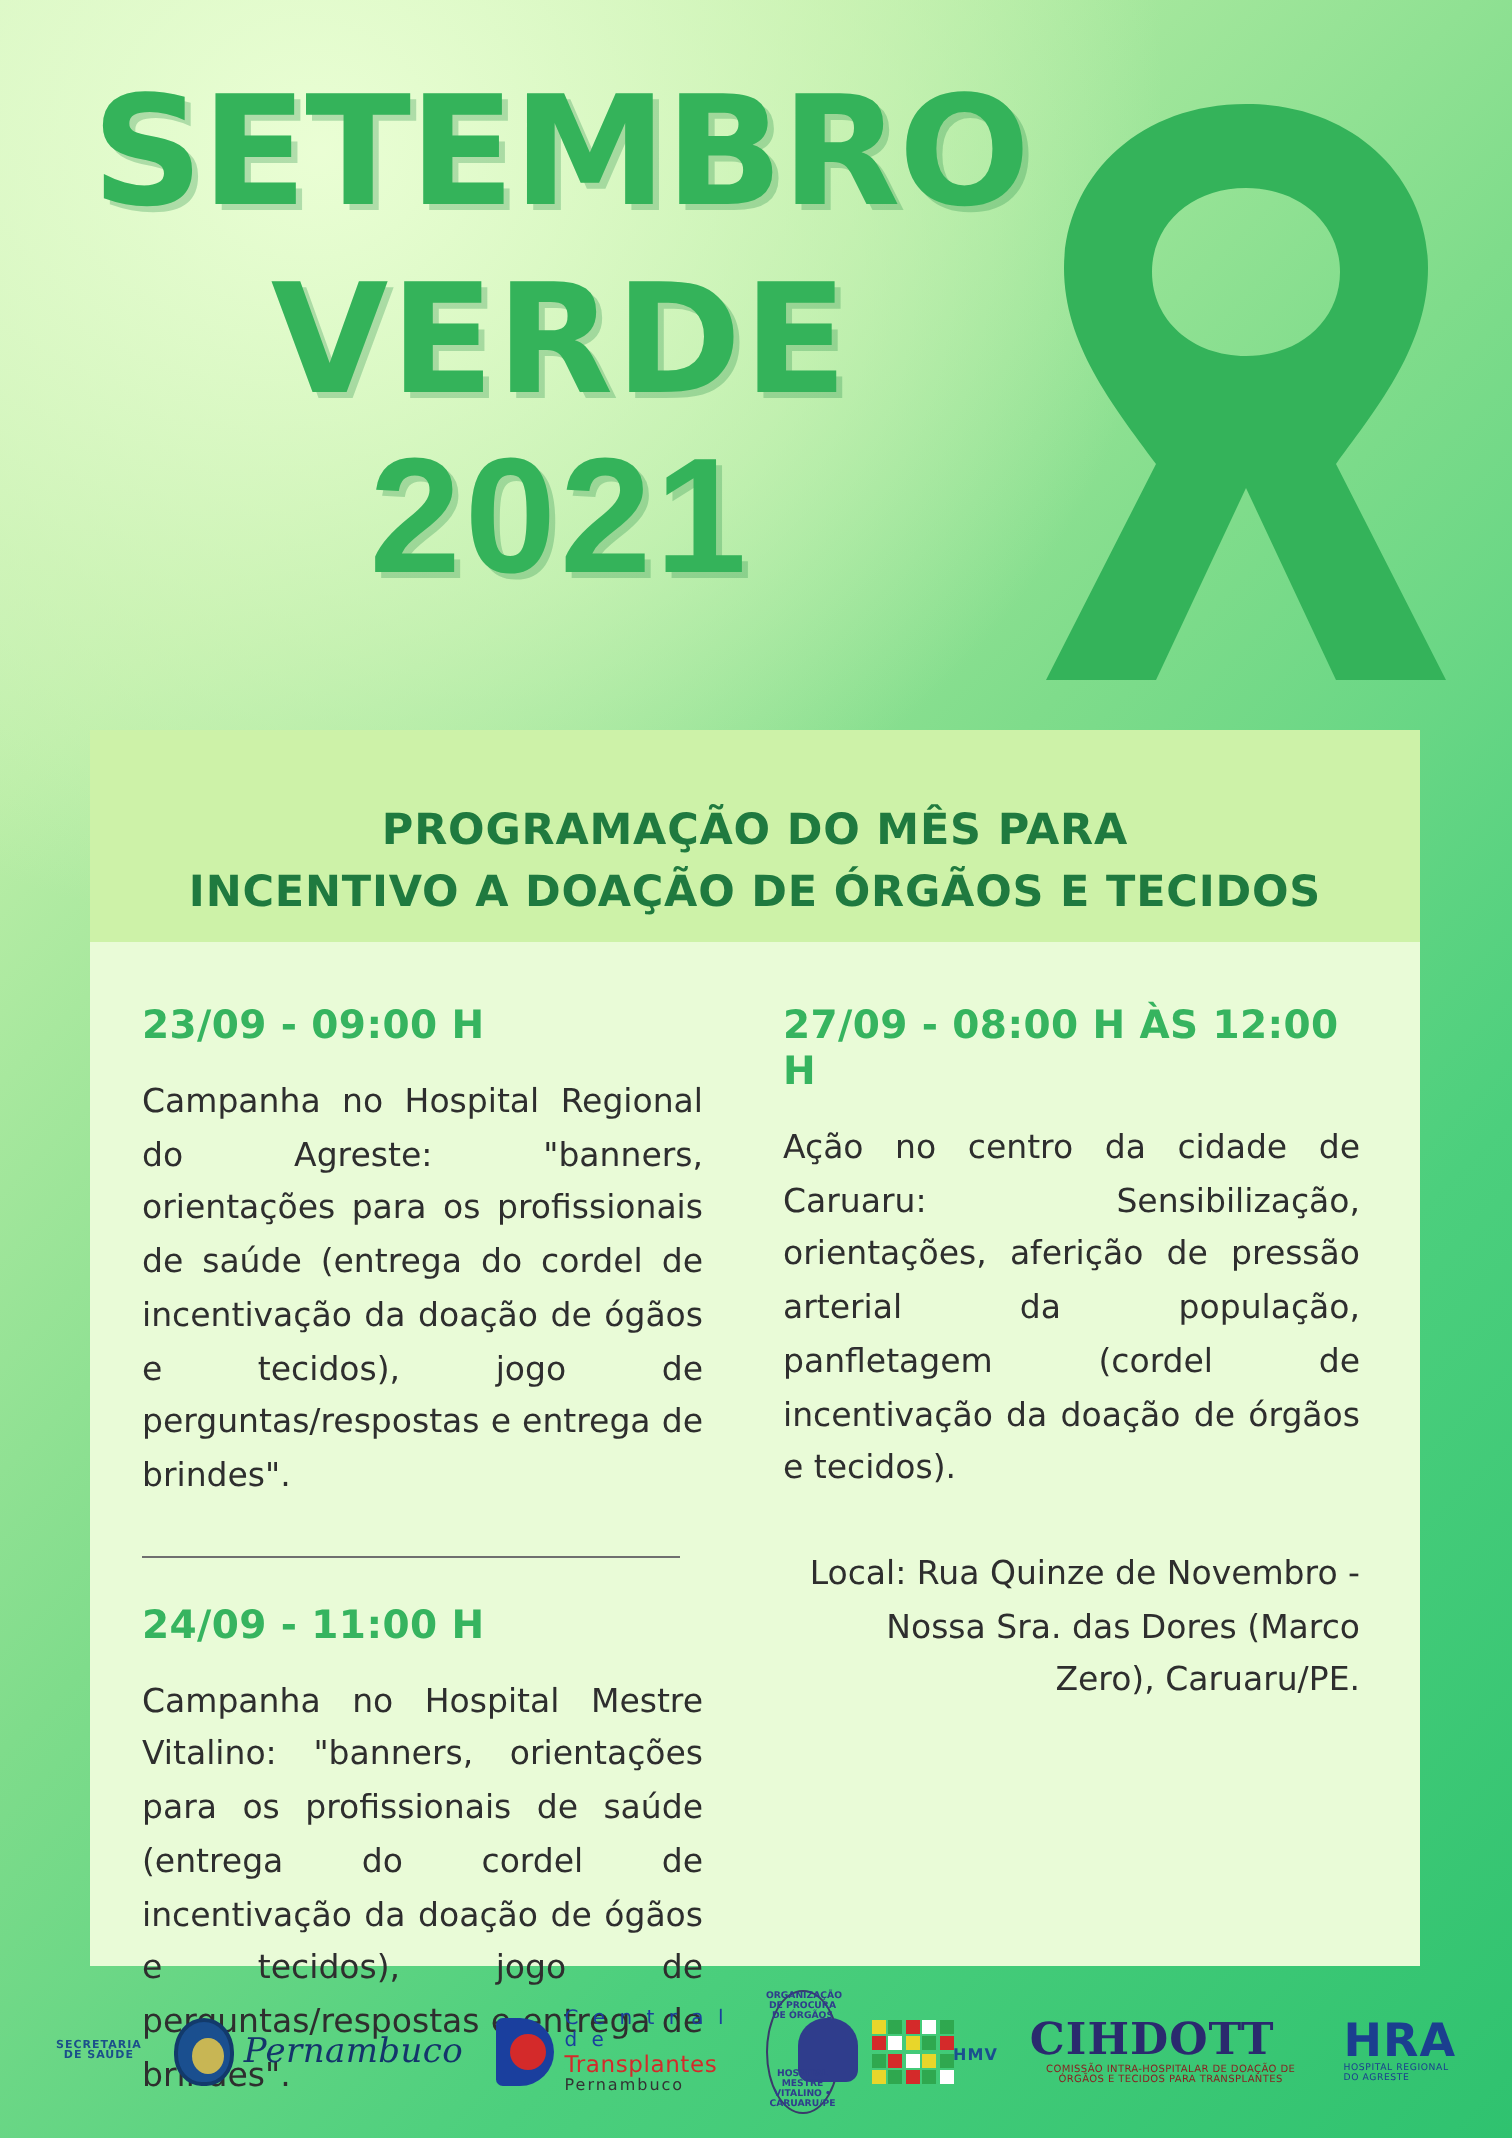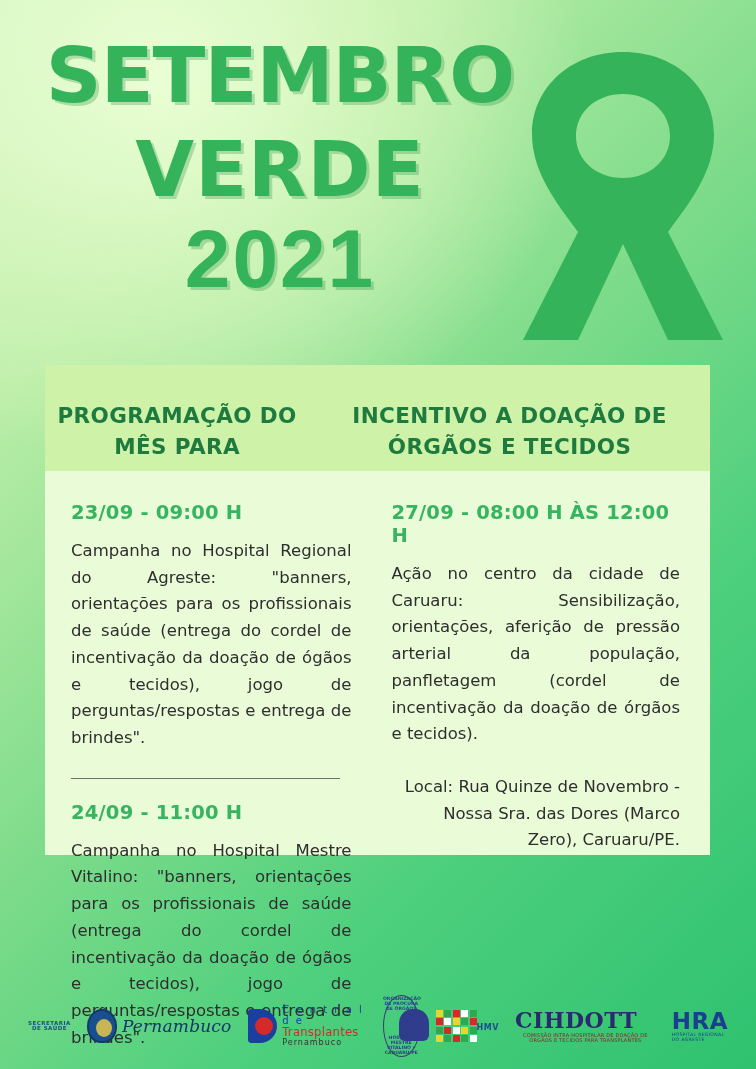--- a/index.html
+++ b/index.html
@@ -77,40 +77,40 @@
   }
 
   
   .band {
     position: absolute;
     left: 45px; top: 365px;
     width: 665px;
     height: 132px;
     background: #cdf2a8;
     display: flex;
-    flex-direction: row;
+    flex-direction: column;
     align-items: center;
     justify-content: center;
   }
   .band-line {
     font-family: "DejaVu Sans", sans-serif;
     font-weight: bold;
     font-size: 21.5px;
     color: #1f7a3f;
     letter-spacing: 0.4px;
     line-height: 1.45;
     text-align: center;
   }
 
   
   .panel {
     position: absolute;
     left: 45px; top: 471px;
     width: 665px;
-    height: 384px;
+    height: 512px;
     background: #e9fbd7;
     display: flex;
   }
   .col {
     width: 50%;
     padding: 30px 26px 0 26px;
   }
   .col.right { padding-left: 14px; padding-right: 30px; }
 
   .item-head {

